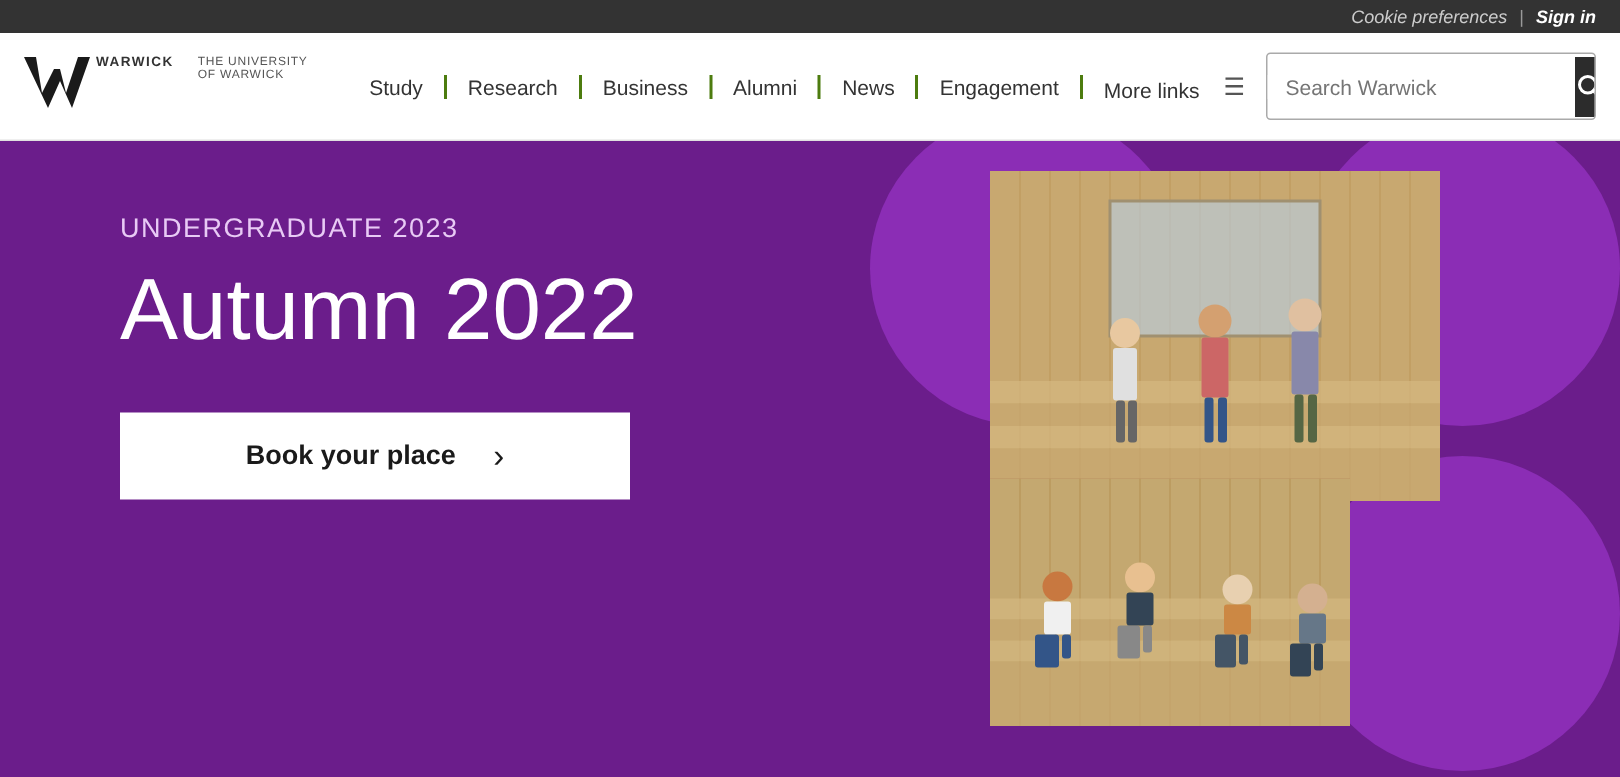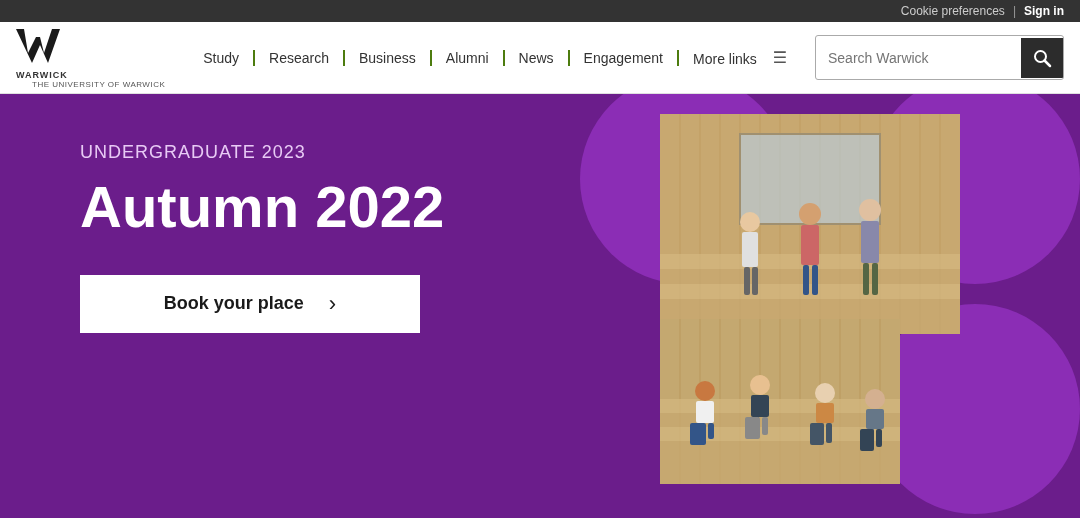--- a/index.html
+++ b/index.html
@@ -14,36 +14,36 @@
       padding: 4px 16px;
       display: flex;
       justify-content: flex-end;
       align-items: center;
       gap: 8px;
     }
     .top-bar a {
       color: #ccc;
       text-decoration: none;
       cursor: pointer;
+      font-style: italic;
     }
     .top-bar .separator { color: #999; }
     .sign-in { color: #fff !important; font-weight: bold; }
 
     
     .header {
       display: flex;
       align-items: center;
       padding: 8px 16px;
       background: #fff;
       border-bottom: 1px solid #e0e0e0;
       height: 72px;
     }
     .logo-area {
       display: flex;
-      flex-direction: column;
       align-items: flex-start;
       margin-right: 24px;
       min-width: 140px;
     }
     .logo-w {
       font-size: 32px;
       font-weight: 900;
       color: #1a1a1a;
       line-height: 1;
       letter-spacing: -2px;
@@ -144,21 +144,21 @@
     }
     .hero-title-light {
       color: #fff;
       font-size: 58px;
       font-weight: 300;
       line-height: 1.1;
     }
     .hero-title-bold {
       color: #fff;
       font-size: 58px;
-      font-weight: 700;
+      font-weight: 400;
       line-height: 1.1;
       margin-bottom: 36px;
     }
     .hero-cta {
       display: inline-flex;
       align-items: center;
       background: #fff;
       border: none;
       padding: 16px 48px;
       font-size: 18px;

